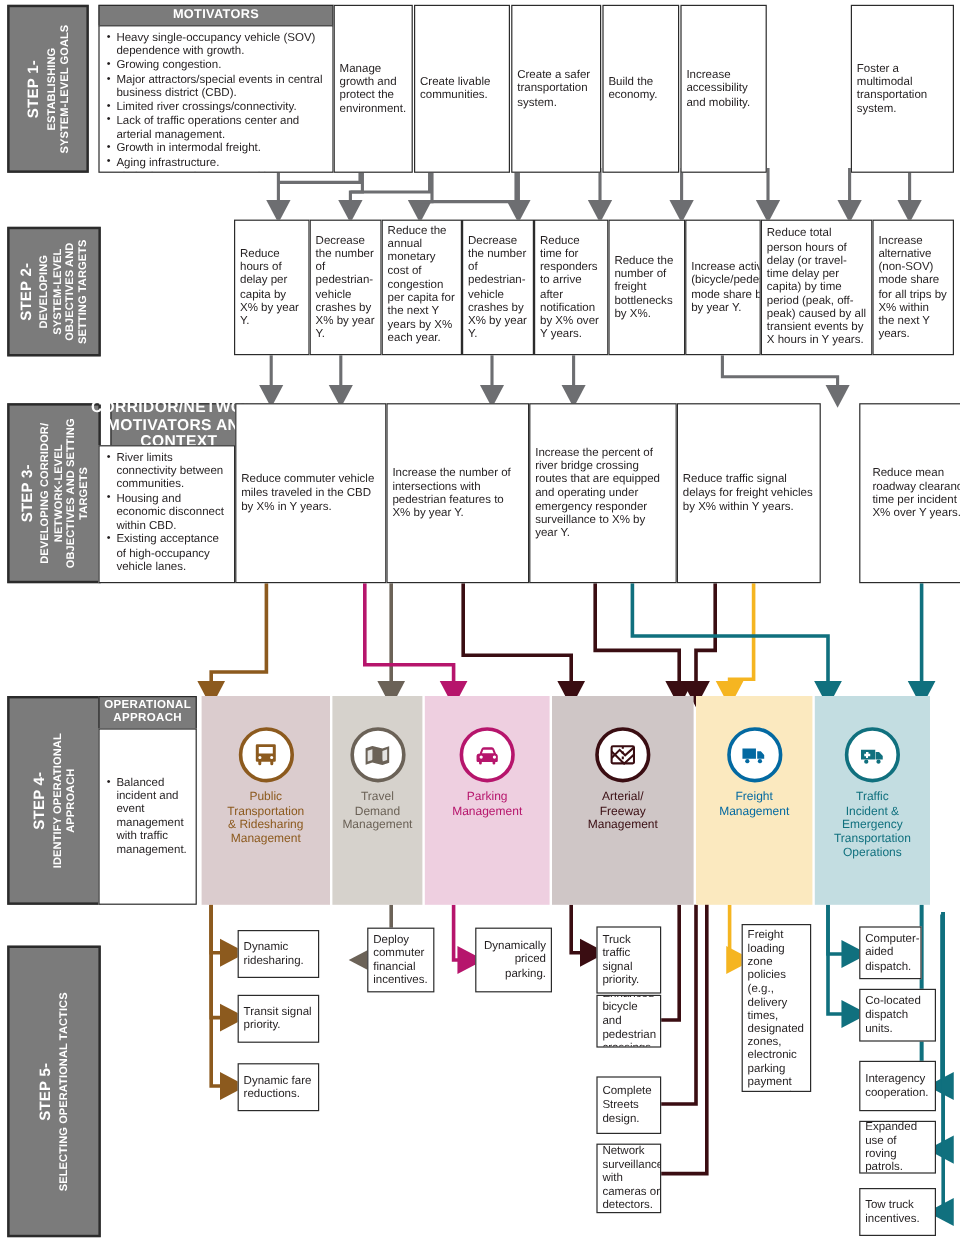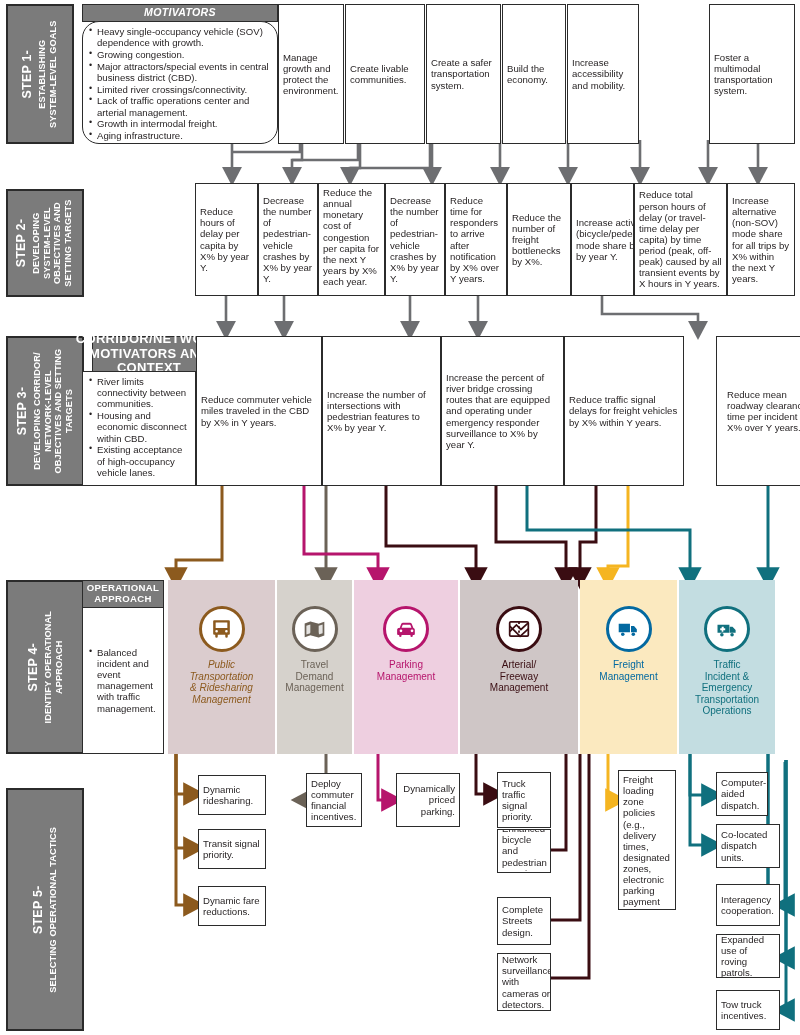--- a/index.html
+++ b/index.html
@@ -217,22 +217,22 @@
     </g>
   </svg>
 
   <div class="step-label" style="left:6px; top:4px; width:68px; height:140px;">
     <div class="rot">
       <span class="big">STEP 1-</span>
       <span class="sub">ESTABLISHING<br>SYSTEM-LEVEL GOALS</span>
     </div>
   </div>
 
-  <div class="hdr" style="left:82px; top:4px; width:196px; height:18px;font-style:italic;">MOTIVATORS</div>
-  <div class="bullets" style="left:82px; top:21px; width:196px; height:123px;border-radius:17px;">
+  <div class="hdr" style="left:82px; top:4px; width:196px; height:18px;">MOTIVATORS</div>
+  <div class="bullets" style="left:82px; top:21px; width:196px; height:123px;">
     <ul>
       <li>Heavy single-occupancy vehicle (SOV) dependence with growth.</li>
       <li>Growing congestion.</li>
       <li>Major attractors/special events in central business district (CBD).</li>
       <li>Limited river crossings/connectivity.</li>
       <li>Lack of traffic operations center and arterial management.</li>
       <li>Growth in intermodal freight.</li>
       <li>Aging infrastructure.</li>
       <li>Limited expansion opportunities.</li>
     </ul>
@@ -295,21 +295,21 @@
 
   <div class="hdr" style="left:82px; top:580px; width:82px; height:28px; font-size:9.6px;">
     <span>OPERATIONAL APPROACH</span>
   </div>
   <div class="bullets centered" style="left:82px; top:607px; width:82px; height:147px;">
     <ul>
       <li>Balanced incident and event management with traffic management.</li>
     </ul>
   </div>
 
-  <div class="opcol" style="left:168px; top:580px; width:107px; height:174px; background:#dbccce; color:#8c5a1e;font-style:italic;">
+  <div class="opcol" style="left:168px; top:580px; width:107px; height:174px; background:#dbccce; color:#8c5a1e;">
     <div class="circ">
       <svg width="25" height="25" viewBox="0 0 24 24" fill="currentColor">
         <path d="M5 3h14a1 1 0 0 1 1 1v12a1 1 0 0 1-1 1h-1v1.6a1.2 1.2 0 0 1-2.4 0V17H8.4v1.6a1.2 1.2 0 0 1-2.4 0V17H5a1 1 0 0 1-1-1V4a1 1 0 0 1 1-1zm1.4 2.3v5.2h11.2V5.3H6.4zm.9 7.1a1.25 1.25 0 1 0 0 2.5 1.25 1.25 0 0 0 0-2.5zm9.4 0a1.25 1.25 0 1 0 0 2.5 1.25 1.25 0 0 0 0-2.5z"></path>
       </svg>
     </div>
     <div class="ttl">Public<br>Transportation<br>&amp; Ridesharing<br>Management</div>
   </div>
 
   <div class="opcol" style="left:277px; top:580px; width:75px; height:174px; background:#d6d2cc; color:#6b6257;">
     <div class="circ">

